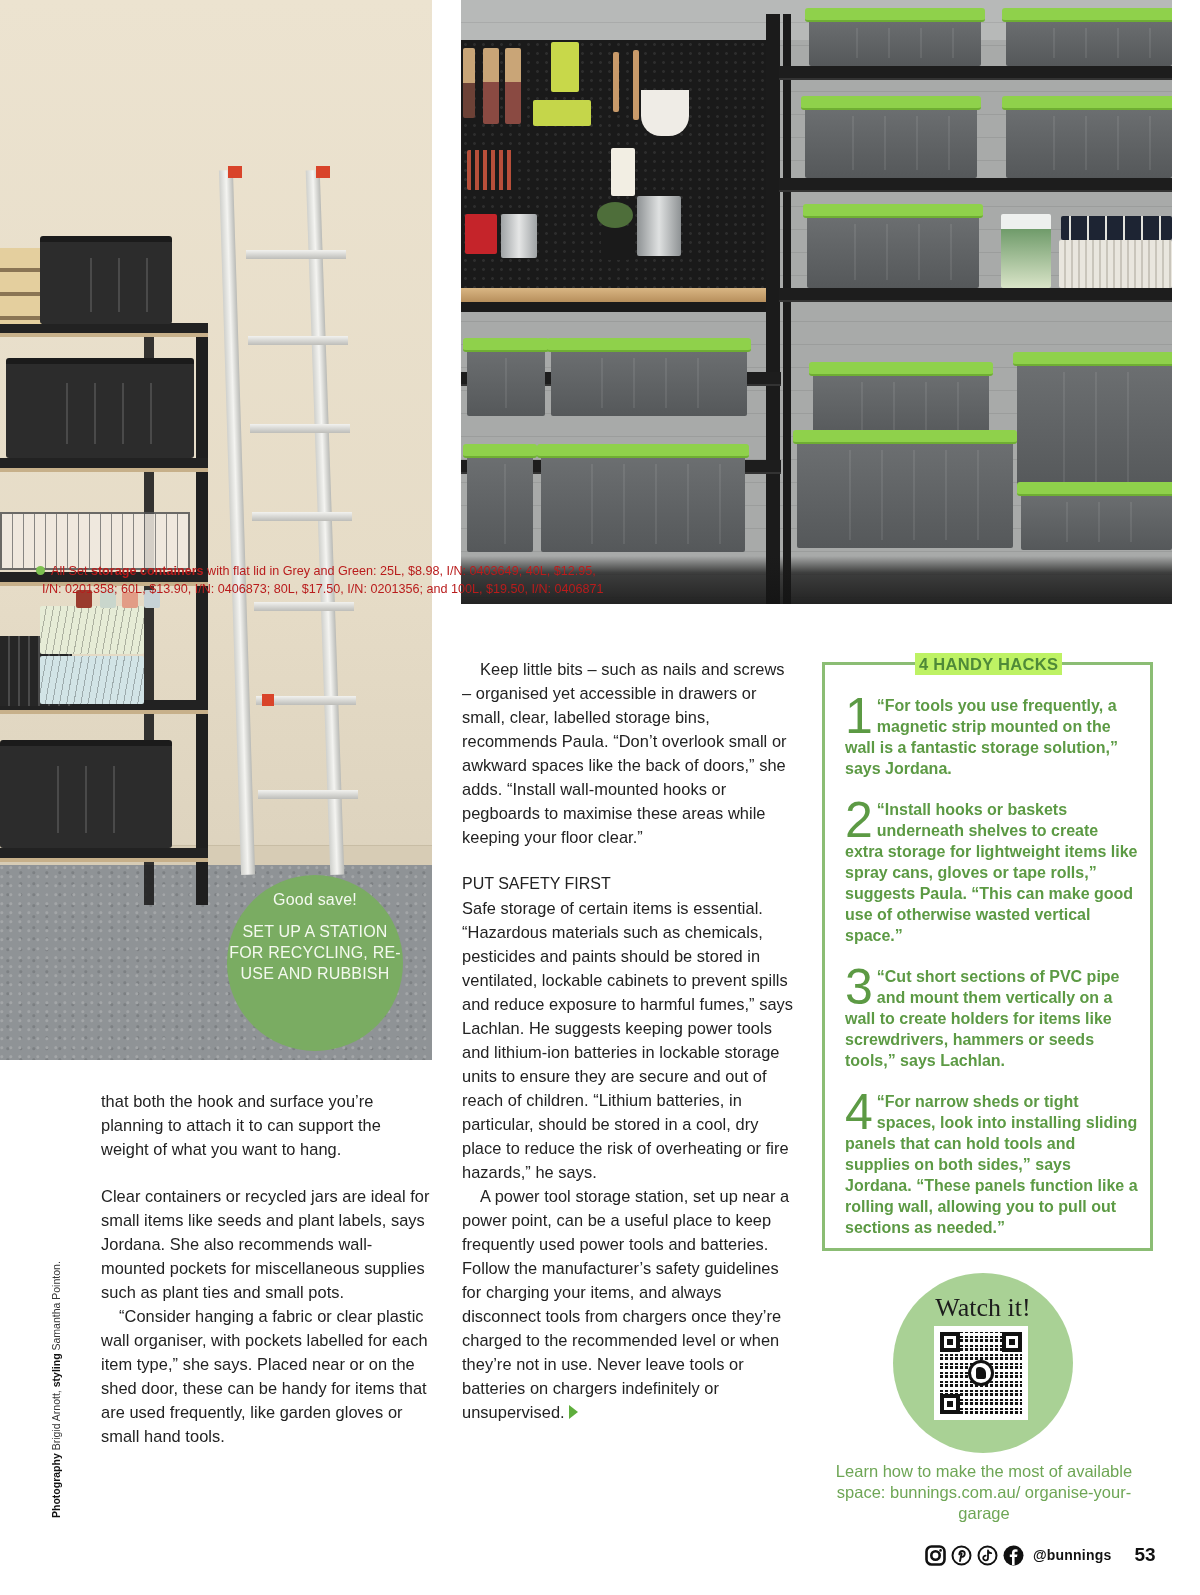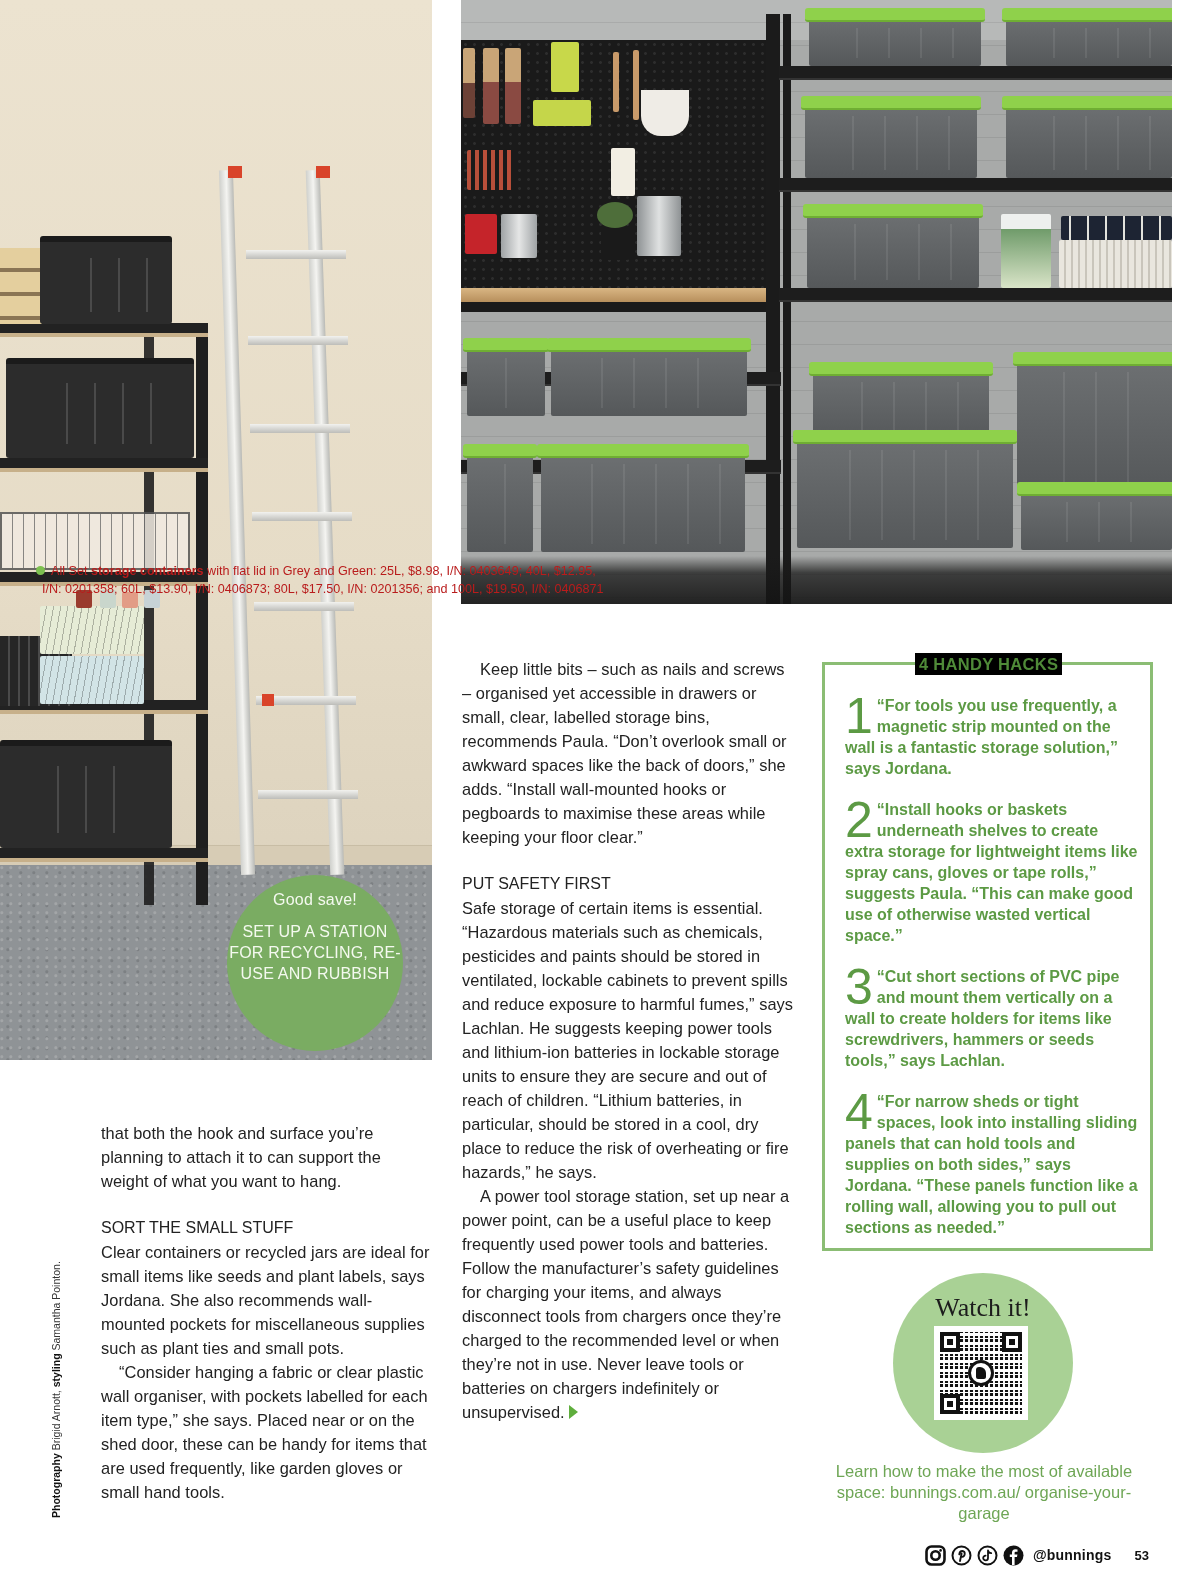--- a/index.html
+++ b/index.html
@@ -57,34 +57,34 @@
     background: linear-gradient(180deg, rgba(30,30,30,0) 0%, rgba(25,25,25,.75) 35%, rgba(20,20,20,.9) 100%); }
   .caption { position: absolute; left: 36px; top: 562px; width: 680px; color: #b91c1c; font-size: 12.6px; line-height: 18px; text-align: left; }
   .caption .dot { display: inline-block; width: 9px; height: 9px; border-radius: 50%; background: #7cc04f; margin-right: 6px; vertical-align: 0; }
   .caption .line2 { display: block; padding-left: 6px; }
 
   
   .col { position: absolute; font-size: 16.4px; line-height: 24px; color: #222; letter-spacing: 0.05px; }
   .col p { margin: 0; }
   .col p.indent { text-indent: 18px; }
   .col h3 { font-size: 16px; font-weight: normal; line-height: 24px; letter-spacing: 0; }
-  .col-a { left: 101px; top: 1089px; width: 332px; margin-top: 32px; }
+  .col-a { left: 101px; top: 1089px; width: 332px; }
   .col-b { left: 462px; top: 657px; width: 335px; }
   .spacer { height: 23px; }
   .end-arrow { display: inline-block; width: 0; height: 0; border-top: 7px solid transparent; border-bottom: 7px solid transparent;
     border-left: 9px solid #5fae3d; margin-left: 4px; vertical-align: -1px; }
 
   
   .credit { position: absolute; left: 50px; top: 1518px; transform-origin: 0 0; transform: rotate(-90deg);
     font-size: 10.5px; color: #333; white-space: nowrap; }
   .credit b { font-weight: bold; color: #111; }
 
   
   .hacks { position: absolute; left: 822px; top: 662px; width: 331px; height: 589px; border: 3px solid #8bbd74; }
-  .hacks-title { position: absolute; left: 90px; top: -12px; background: #000000; color: #4f8a38; font-weight: bold;
+  .hacks-title { position: absolute; left: 90px; top: -12px; background: #bef264; color: #4f8a38; font-weight: bold;
     font-size: 16.5px; padding: 1px 4px; letter-spacing: .3px; line-height: 20px; }
   .hack { position: absolute; left: 20px; width: 295px; color: #5c9a44; font-weight: bold; font-size: 16px; line-height: 21px; }
   .hack .num { float: left; font-size: 50px; line-height: 38px; font-weight: normal; margin-right: 4px; margin-top: 2px; color: #5c9a44; font-family: "Liberation Sans", sans-serif; }
 
   
   .watch { position: absolute; left: 893px; top: 1273px; width: 180px; height: 180px; border-radius: 50%; background: #a9d195; }
   .watch-title { position: absolute; left: 0; top: 20px; width: 180px; text-align: center; font-family: "Liberation Serif", "DejaVu Serif", serif; font-size: 26px; color: #1c1c1c; }
   .qr { position: absolute; left: 41px; top: 53px; width: 94px; height: 94px; background: #fff; padding: 6px; }
   .qr-inner { position: relative; width: 82px; height: 82px;
     background:
@@ -93,21 +93,21 @@
   .qr-finder { position: absolute; width: 20px; height: 20px; border: 4px solid #111; background: #fff; }
   .qr-finder::after { content: ""; position: absolute; left: 3px; top: 3px; width: 6px; height: 6px; background: #111; }
   .qr-logo { position: absolute; left: 28px; top: 28px; width: 26px; height: 26px; border-radius: 50%; border: 3px solid #111; background: #fff; }
   .qr-logo::after { content: ""; position: absolute; left: 5px; top: 4px; width: 10px; height: 12px; background: #111; border-radius: 3px 6px 2px 2px; }
   .watch-desc { position: absolute; left: 830px; top: 1461px; width: 308px; text-align: center; color: #6ea655; font-size: 16.5px; line-height: 21px; }
 
   
   .footer { position: absolute; left: 925px; top: 1544px; height: 22px; display: flex; align-items: center; gap: 5px; }
   .soc { width: 21px; height: 21px; display: inline-flex; align-items: center; justify-content: center; }
   .handle { font-size: 14px; font-weight: bold; color: #111; margin-left: 4px; letter-spacing: .2px; }
-  .pageno { font-size: 13px; font-weight: bold; color: #111; margin-left: 18px; }
+  .pageno { font-size: 19px; font-weight: bold; color: #111; margin-left: 18px; }
 </style>
 </head>
 <body>
 
 <div class="photo-left">
   <div class="wall-skirt"></div>
   <div class="floor"></div>
 
   <div class="shelf-post" style="left:196px;"></div>
   <div class="shelf-post" style="left:144px; width:10px; opacity:.9;"></div>
@@ -199,21 +199,20 @@
   <div class="caption-bar"></div>
 </div>
 <div class="caption">
   <span class="dot"></span><span>All Set</span> <b>storage containers</b> <span>with flat lid in Grey and Green: 25L, $8.98, I/N: 0403649; 40L, $12.95,</span>
   <span class="line2">I/N: 0201358; 60L, $13.90, I/N: 0406873; 80L, $17.50, I/N: 0201356; and 100L, $19.50, I/N: 0406871</span>
 </div>
 
 <div class="col col-a">
   <p>that both the hook and surface you’re planning to attach it to can support the weight of what you want to hang.</p>
   <div class="spacer"></div>
-  <h3>SORT THE SMALL STUFF</h3>
   <p>Clear containers or recycled jars are ideal for small items like seeds and plant labels, says Jordana. She also recommends wall-mounted pockets for miscellaneous supplies such as plant ties and small pots.</p>
   <p class="indent">“Consider hanging a fabric or clear plastic wall organiser, with pockets labelled for each item type,” she says. Placed near or on the shed door, these can be handy for items that are used frequently, like garden gloves or small hand tools.</p>
 </div>
 
 <div class="col col-b">
   <p class="indent">Keep little bits – such as nails and screws – organised yet accessible in drawers or small, clear, labelled storage bins, recommends Paula. “Don’t overlook small or awkward spaces like the back of doors,” she adds. “Install wall-mounted hooks or pegboards to maximise these areas while keeping your floor clear.”</p>
   <div class="spacer"></div>
   <h3>PUT SAFETY FIRST</h3>
   <p>Safe storage of certain items is essential. “Hazardous materials such as chemicals, pesticides and paints should be stored in ventilated, lockable cabinets to prevent spills and reduce exposure to harmful fumes,” says Lachlan. He suggests keeping power tools and lithium-ion batteries in lockable storage units to ensure they are secure and out of reach of children. “Lithium batteries, in particular, should be stored in a cool, dry place to reduce the risk of overheating or fire hazards,” he says.</p>
   <p class="indent"><span>A power tool storage station, set up near a power point, can be a useful place to keep frequently used power tools and batteries. Follow the manufacturer’s safety guidelines for charging your items, and always disconnect tools from chargers once they’re charged to the recommended level or when they’re not in use. Never leave tools or batteries on chargers indefinitely or unsupervised.</span><span class="end-arrow"></span></p>

